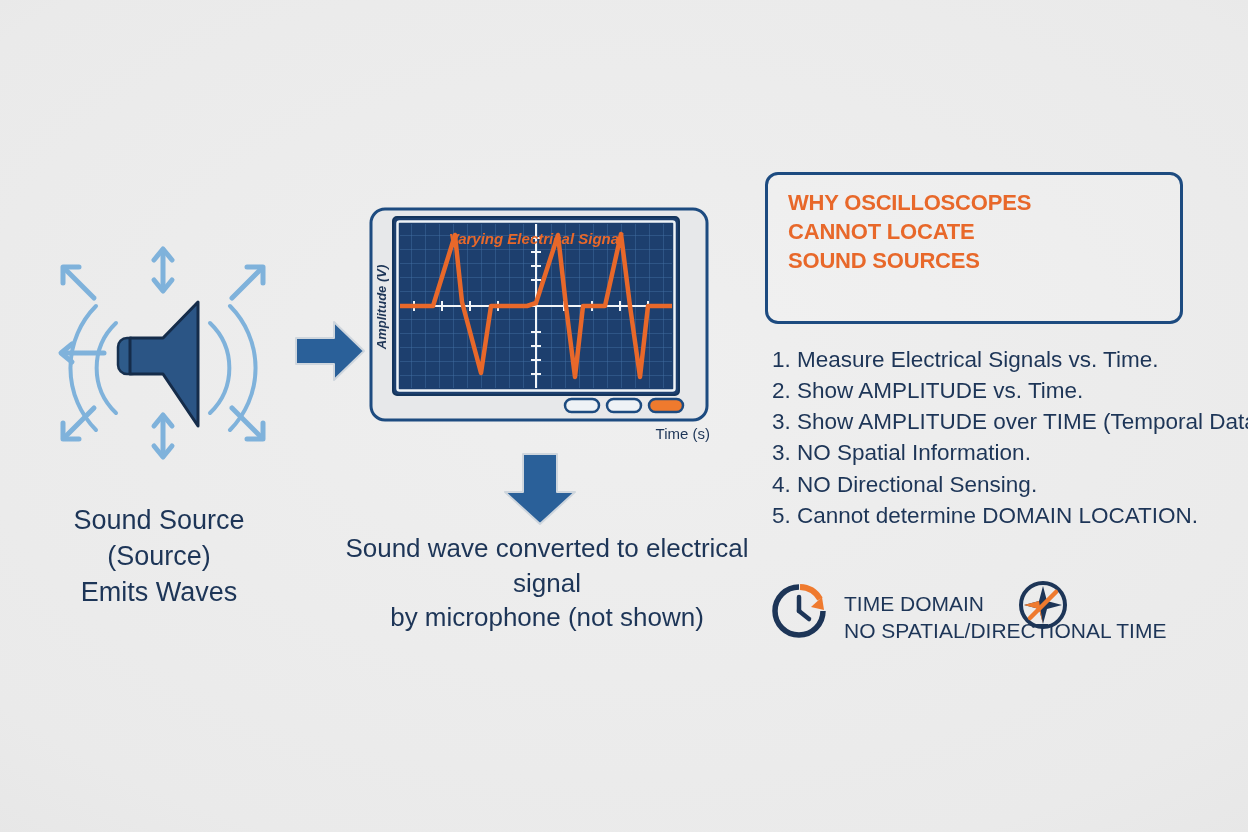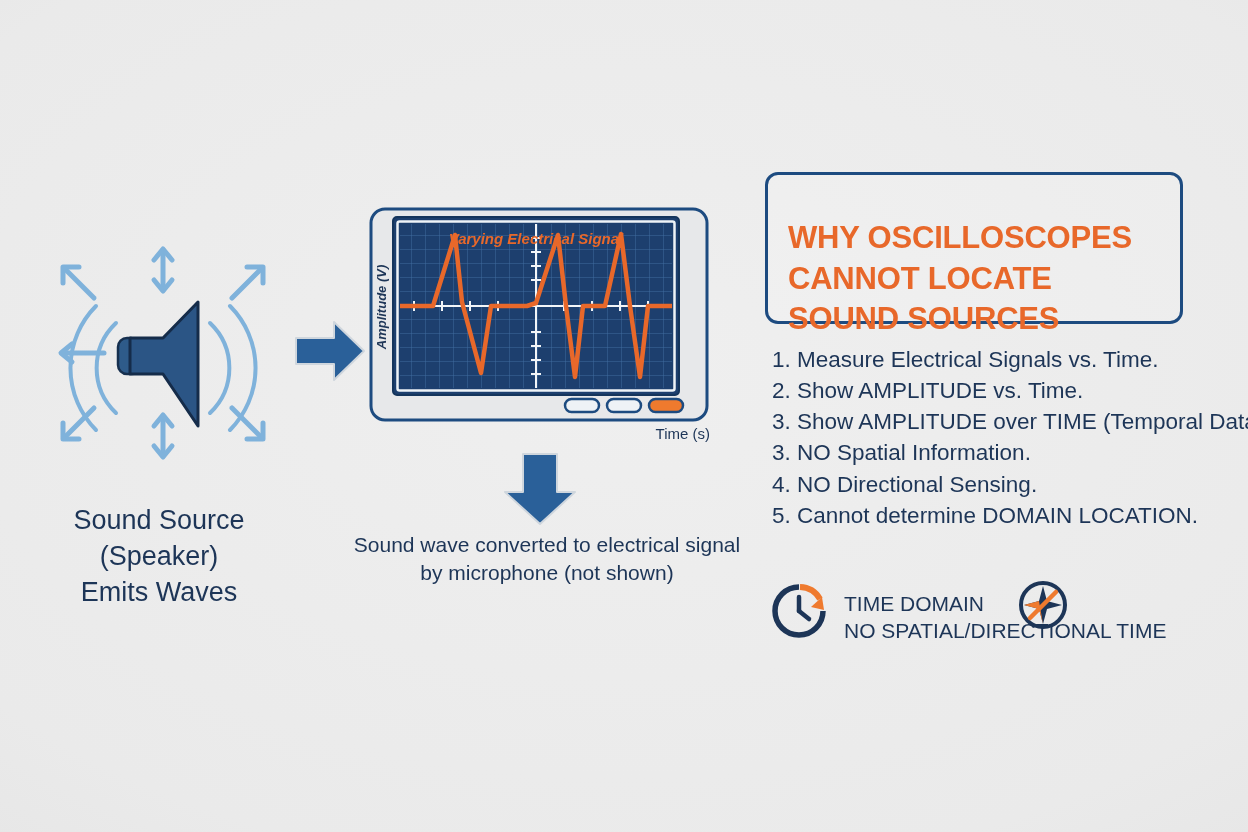--- a/index.html
+++ b/index.html
@@ -37,21 +37,21 @@
   #speaker-caption {
     left: 28px;
     top: 503px;
     width: 262px;
     font-size: 27px;
   }
   #scope-caption {
     left: 332px;
     top: 531px;
     width: 430px;
-    font-size: 21px;
+    font-size: 26px;
   }
 
   
   #arrow-to-scope {
     position: absolute;
     left: 292px;
     top: 316px;
     width: 76px;
     height: 70px;
   }
@@ -93,25 +93,24 @@
     border-radius: 13px;
     background: rgba(255,255,255,0.12);
     box-sizing: border-box;
   }
   #title-text {
     position: absolute;
     left: 20px;
     top: 14px;
     right: 4px;
     color: #e8682a;
-    font-size: 31px;
+    font-size: 22px;
     font-weight: bold;
     line-height: 1.31;
     letter-spacing: -0.2px;
-    margin-top: 29px;
   }
 
   #points-list {
     position: absolute;
     left: 772px;
     top: 344px;
     width: 490px;
     color: #1d3557;
     font-size: 22.5px;
     line-height: 1.385;
@@ -208,21 +207,21 @@
 
       <g>
         <rect x="100" y="110" width="22" height="36" rx="9" fill="#2e5b8a" stroke="#16304f" stroke-width="2.5"></rect>
         <path d="M 112,110 L 145,110 L 180,74 L 180,198 L 145,146 L 112,146 Z" fill="#2b5585" stroke="#152c4a" stroke-width="3" stroke-linejoin="round"></path>
       </g>
     </svg>
   </div>
 
   <div class="caption" id="speaker-caption">
     <div>Sound Source</div>
-    <div>(Speaker)</div>
+    <div>(Source)</div>
     <div>Emits Waves</div>
   </div>
 
   <div id="arrow-to-scope">
     <svg width="76" height="70" viewBox="0 0 76 70">
       <path d="M 4,22 L 42,22 L 42,6 L 72,35 L 42,64 L 42,48 L 4,48 Z" fill="#2a6099" stroke="#cfd6dd" stroke-width="2" stroke-linejoin="round"></path>
     </svg>
   </div>
 
   <div id="oscilloscope">

